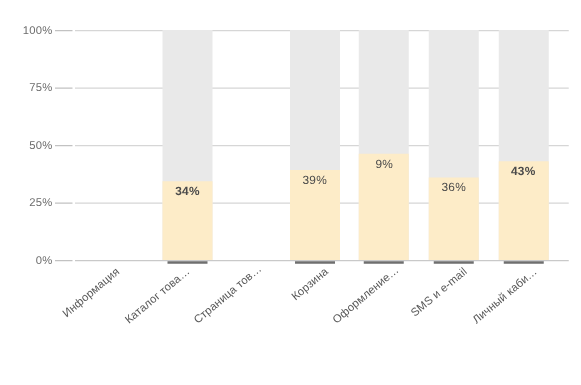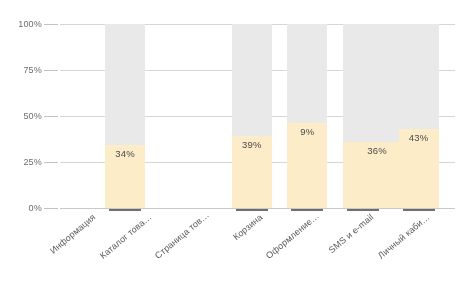--- a/index.html
+++ b/index.html
@@ -153,48 +153,48 @@
 
   <div>
     <div class="ylabel" style="top:24px;">100%</div>
     <div class="ylabel" style="top:70px;">75%</div>
     <div class="ylabel" style="top:116px;">50%</div>
     <div class="ylabel" style="top:162px;">25%</div>
     <div class="ylabel" style="top:208px;">0%</div>
   </div>
 
   <div class="bars-layer" id="bars-layer">
-      <div class="bar-slot" style="left: 45px;">
+      <div class="bar-slot" style="left: 70px; font-weight: bold;">
         <div class="bar-track" style="background: rgb(233, 233, 233);"></div>
         <div class="bar-fill" style="height: 63px; background: rgb(253, 236, 200);"></div>
         <div class="bar-value" style="bottom: 49px; color: rgb(74, 74, 74);">34%</div>
         <div class="xtick"></div>
       </div>
       <div class="bar-slot" style="left: 171.8px;">
         <div class="bar-track" style="background: rgb(233, 233, 233);"></div>
         <div class="bar-fill" style="height: 72px; background: rgb(253, 236, 200);"></div>
         <div class="bar-value" style="bottom: 58px; color: rgb(74, 74, 74); margin-top: 28px;">39%</div>
         <div class="xtick"></div>
       </div>
       <div class="bar-slot" style="left: 227.4px;">
         <div class="bar-track" style="background: rgb(233, 233, 233);"></div>
         <div class="bar-fill" style="height: 85px; background: rgb(253, 236, 200);"></div>
         <div class="bar-value" style="bottom: 71px; color: rgb(74, 74, 74);">9%</div>
         <div class="xtick"></div>
       </div>
-      <div class="bar-slot" style="left: 283px; padding-left: 28px;">
+      <div class="bar-slot" style="left: 283px;">
         <div class="bar-track" style="background: rgb(233, 233, 233);"></div>
         <div class="bar-fill" style="height: 66px; background: rgb(253, 236, 200);"></div>
         <div class="bar-value" style="bottom: 52px; color: rgb(74, 74, 74);">36%</div>
         <div class="xtick"></div>
       </div>
       <div class="bar-slot" style="left: 338.6px;">
         <div class="bar-track" style="background: rgb(233, 233, 233);"></div>
         <div class="bar-fill" style="height: 79px; background: rgb(253, 236, 200);"></div>
-        <div class="bar-value" style="bottom: 65px; color: rgb(74, 74, 74);">43%</div>
+        <div class="bar-value" style="bottom: 65px; color: rgb(74, 74, 74); font-weight: bold;">43%</div>
         <div class="xtick"></div>
       </div>
     </div>
 
   <div class="xlabels-layer" id="xlabels-layer">
       <div class="xlabel" style="left: -33px; width: 64px; color: rgb(88, 88, 88);">Информация</div>
       <div class="xlabel" style="left: 22.6px; width: 64px; color: rgb(88, 88, 88);">Каталог това…</div>
       <div class="xlabel" style="left: 78.2px; width: 64px; color: rgb(88, 88, 88);">Страница тов…</div>
       <div class="xlabel" style="left: 133.8px; width: 64px; color: rgb(88, 88, 88);">Корзина</div>
       <div class="xlabel" style="left: 189.4px; width: 64px; color: rgb(88, 88, 88);">Оформление…</div>

